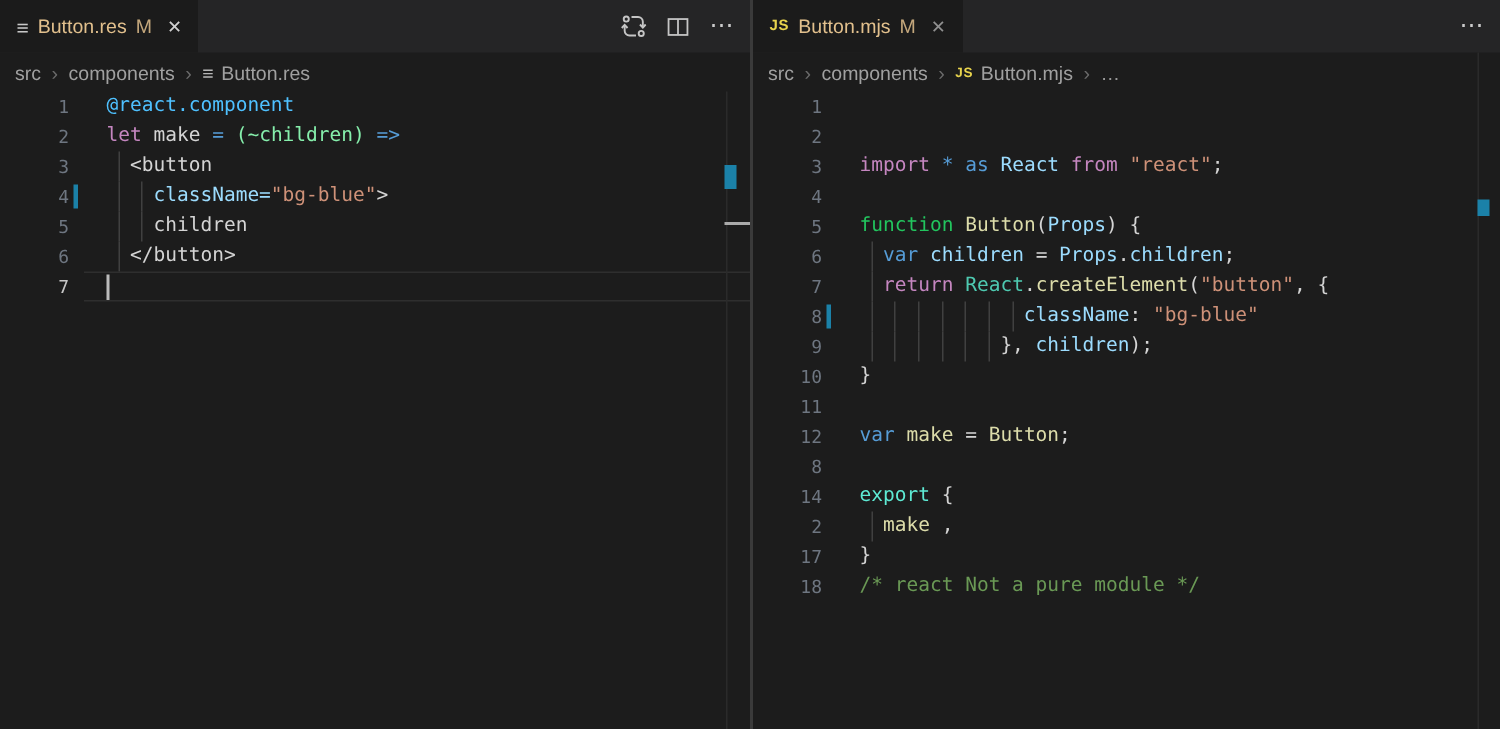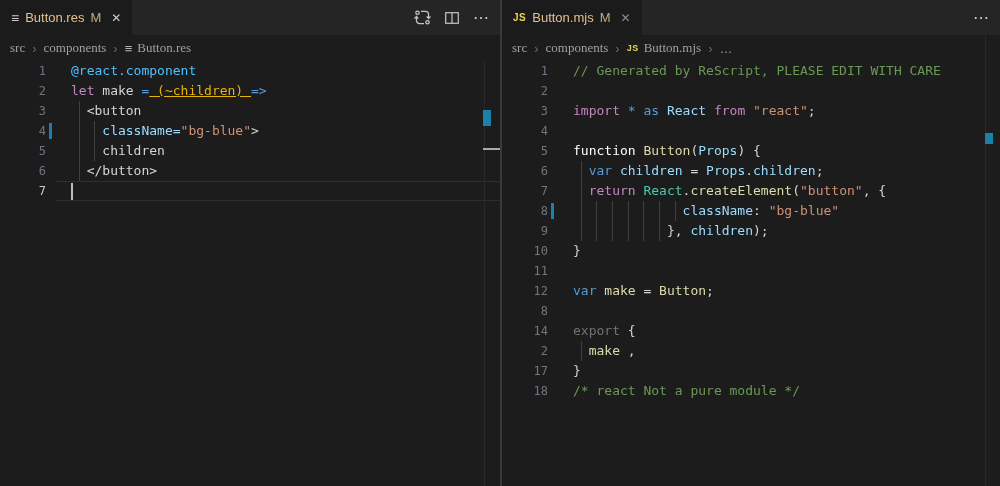--- a/index.html
+++ b/index.html
@@ -18,21 +18,21 @@
   .tab-label{font-size:13px;color:#e2c08d;}
   .tab-badge{font-size:13px;color:#e2c08d;opacity:.85;}
   .tab-close{font-size:12px;color:#d0d0d0;margin-left:4px;cursor:pointer;}
   .tab-close.dim{color:#8f8f8f;}
   .tab-actions{position:absolute;right:10px;top:0;height:35px;display:flex;align-items:center;gap:13px;color:#c5c5c5;}
   .action{display:inline-flex;align-items:center;justify-content:center;cursor:pointer;}
   .action.more{font-size:16px;letter-spacing:1px;color:#cccccc;line-height:1;}
 
   
   .breadcrumb{height:26px;display:flex;align-items:center;padding-left:10px;font-size:13px;color:#a0a0a0;background:#1c1c1c;}
-  .crumb{cursor:pointer;font-family:Liberation Serif, serif;}
+  .crumb{cursor:pointer;}
   .crumb-sep{color:#6a6a6a;margin:0 7px;font-size:13px;}
   .crumb-file-icon{color:#b5b5b5;font-size:13px;margin-right:5px;}
   .crumb-file-icon.js{color:#e8d44d;font-weight:bold;font-size:9px;letter-spacing:.5px;}
   .crumb-more{color:#9a9a9a;margin-left:0;}
 
   
   .code-area{position:absolute;top:61px;left:0;right:0;bottom:0;overflow:hidden;cursor:text;}
   .code-line{position:relative;height:20px;line-height:20px;white-space:pre;font-family:"DejaVu Sans Mono",monospace;font-size:13px;}
   .line-number{position:absolute;left:0;top:0;width:46px;text-align:right;color:#6e7681;font-size:12px;font-family:"DejaVu Sans Mono",monospace;}
   .code-line.current .line-number{color:#c6c6c6;}
@@ -87,21 +87,21 @@
       <span class="crumb">src</span>
       <span class="crumb-sep">›</span>
       <span class="crumb">components</span>
       <span class="crumb-sep">›</span>
       <span class="crumb-file-icon">≡</span>
       <span class="crumb">Button.res</span>
     </div>
 
     <div class="code-area">
         <div class="code-line"><span class="line-number">1</span><span class="line-text"><span style="color: rgb(79, 193, 255);">@react.component</span></span></div>
-        <div class="code-line"><span class="line-number">2</span><span class="line-text"><span style="color: rgb(197, 134, 192);">let</span><span style="color: rgb(212, 212, 212);"> make </span><span style="color: rgb(86, 156, 214);">=</span><span style="color: #eab308; text-decoration: underline;"> (~children) </span><span style="color: rgb(86, 156, 214);">=&gt;</span></span></div>
+        <div class="code-line"><span class="line-number">2</span><span class="line-text"><span style="color: rgb(197, 134, 192);">let</span><span style="color: rgb(212, 212, 212);"> make </span><span style="color: rgb(86, 156, 214);">=</span><span style="color: #86efac;"> (~children) </span><span style="color: rgb(86, 156, 214);">=&gt;</span></span></div>
         <div class="code-line"><span class="line-number">3</span><span class="indent-guide" style="left: 78.83px;"></span><span class="line-text"><span style="color: rgb(212, 212, 212); text-align: center;">  &lt;button</span></span></div>
         <div class="code-line"><span class="line-number">4</span><span class="gutter-modified"></span><span class="indent-guide" style="left: 78.83px;"></span><span class="indent-guide" style="left: 94.49px;"></span><span class="line-text"><span style="color: rgb(156, 220, 254);">    className=</span><span style="color: rgb(206, 145, 120);">"bg-blue"</span><span style="color: rgb(212, 212, 212);">&gt;</span></span></div>
         <div class="code-line"><span class="line-number">5</span><span class="indent-guide" style="left: 78.83px;"></span><span class="indent-guide" style="left: 94.49px;"></span><span class="line-text"><span style="color: rgb(212, 212, 212);">    children</span></span></div>
         <div class="code-line"><span class="line-number">6</span><span class="indent-guide" style="left: 78.83px;"></span><span class="line-text"><span style="color: rgb(212, 212, 212);">  &lt;/button&gt;</span></span></div>
         <div class="code-line current"><div class="line-highlight"></div><span class="line-number">7</span><span class="line-text"></span><span class="caret"></span></div>
       </div>
 
     <div class="ruler-border" style="left:484px;"></div>
     <div class="ruler-modified" style="left:483px;top:110px;height:16px;"></div>
     <div class="ruler-cursor" style="left:483px;width:17px;top:148px;"></div>
@@ -127,34 +127,34 @@
       <span class="crumb-sep">›</span>
       <span class="crumb">components</span>
       <span class="crumb-sep">›</span>
       <span class="crumb-file-icon js">JS</span>
       <span class="crumb">Button.mjs</span>
       <span class="crumb-sep">›</span>
       <span class="crumb-more">…</span>
     </div>
 
     <div class="code-area">
-        <div class="code-line"><span class="line-number">1</span><span class="line-text"><span style="color: rgb(106, 153, 85);">// Generated by ReScript, PLEASE EDIT WITH CARE</span></span></div>
+        <div class="code-line"><span class="line-number">1</span></div>
         <div class="code-line"><span class="line-number">2</span><span class="line-text"></span></div>
         <div class="code-line"><span class="line-number">3</span><span class="line-text"><span style="color: rgb(197, 134, 192);">import </span><span style="color: rgb(86, 156, 214);">* as </span><span style="color: rgb(156, 220, 254);">React </span><span style="color: rgb(197, 134, 192);">from </span><span style="color: rgb(206, 145, 120);">"react"</span><span style="color: rgb(212, 212, 212);">;</span></span></div>
         <div class="code-line"><span class="line-number">4</span><span class="line-text"></span></div>
-        <div class="code-line"><span class="line-number">5</span><span class="line-text"><span style="color: #ffffff;">function </span><span style="color: rgb(220, 220, 170);">Button</span><span style="color: rgb(212, 212, 212);">(</span><span style="color: rgb(156, 220, 254);">Props</span><span style="color: rgb(212, 212, 212);">) {</span></span></div>
+        <div class="code-line"><span class="line-number">5</span><span class="line-text"><span style="color: #22c55e;">function </span><span style="color: rgb(220, 220, 170);">Button</span><span style="color: rgb(212, 212, 212);">(</span><span style="color: rgb(156, 220, 254);">Props</span><span style="color: rgb(212, 212, 212);">) {</span></span></div>
         <div class="code-line"><span class="line-number">6</span><span class="indent-guide" style="left: 78.83px;"></span><span class="line-text"><span style="color: rgb(212, 212, 212);">  </span><span style="color: rgb(86, 156, 214);">var </span><span style="color: rgb(156, 220, 254);">children</span><span style="color: rgb(212, 212, 212);"> = </span><span style="color: rgb(156, 220, 254);">Props</span><span style="color: rgb(212, 212, 212);">.</span><span style="color: rgb(156, 220, 254);">children</span><span style="color: rgb(212, 212, 212);">;</span></span></div>
         <div class="code-line"><span class="line-number">7</span><span class="indent-guide" style="left: 78.83px;"></span><span class="line-text"><span style="color: rgb(212, 212, 212);">  </span><span style="color: rgb(197, 134, 192);">return </span><span style="color: rgb(78, 201, 176);">React</span><span style="color: rgb(212, 212, 212);">.</span><span style="color: rgb(220, 220, 170);">createElement</span><span style="color: rgb(212, 212, 212);">(</span><span style="color: rgb(206, 145, 120);">"button"</span><span style="color: rgb(212, 212, 212);">, {</span></span></div>
         <div class="code-line"><span class="line-number">8</span><span class="gutter-modified"></span><span class="indent-guide" style="left: 78.83px;"></span><span class="indent-guide" style="left: 94.49px;"></span><span class="indent-guide" style="left: 110.15px;"></span><span class="indent-guide" style="left: 125.81px;"></span><span class="indent-guide" style="left: 141.47px;"></span><span class="indent-guide" style="left: 157.13px;"></span><span class="indent-guide" style="left: 172.79px;"></span><span class="line-text"><span style="color: rgb(212, 212, 212);">              </span><span style="color: rgb(156, 220, 254);">className</span><span style="color: rgb(212, 212, 212);">: </span><span style="color: rgb(206, 145, 120);">"bg-blue"</span></span></div>
         <div class="code-line"><span class="line-number">9</span><span class="indent-guide" style="left: 78.83px;"></span><span class="indent-guide" style="left: 94.49px;"></span><span class="indent-guide" style="left: 110.15px;"></span><span class="indent-guide" style="left: 125.81px;"></span><span class="indent-guide" style="left: 141.47px;"></span><span class="indent-guide" style="left: 157.13px;"></span><span class="line-text"><span style="color: rgb(212, 212, 212);">            }, </span><span style="color: rgb(156, 220, 254);">children</span><span style="color: rgb(212, 212, 212);">);</span></span></div>
         <div class="code-line"><span class="line-number">10</span><span class="line-text"><span style="color: rgb(212, 212, 212);">}</span></span></div>
         <div class="code-line"><span class="line-number">11</span><span class="line-text"></span></div>
         <div class="code-line"><span class="line-number">12</span><span class="line-text"><span style="color: rgb(86, 156, 214);">var </span><span style="color: rgb(220, 220, 170);">make</span><span style="color: rgb(212, 212, 212);"> = </span><span style="color: rgb(220, 220, 170);">Button</span><span style="color: rgb(212, 212, 212);">;</span></span></div>
         <div class="code-line"><span class="line-number">8</span><span class="line-text"></span></div>
-        <div class="code-line"><span class="line-number">14</span><span class="line-text"><span style="color: #737373; margin-top: 32px;">export </span><span style="color: rgb(212, 212, 212);">{</span></span></div>
+        <div class="code-line"><span class="line-number">14</span><span class="line-text"><span style="color: #5eead4; margin-top: 32px;">export </span><span style="color: rgb(212, 212, 212);">{</span></span></div>
         <div class="code-line"><span class="line-number">2</span><span class="indent-guide" style="left: 78.83px;"></span><span class="line-text"><span style="color: rgb(212, 212, 212);">  </span><span style="color: rgb(220, 220, 170);">make</span><span style="color: rgb(212, 212, 212);"> ,</span></span></div>
         <div class="code-line"><span class="line-number">17</span><span class="line-text"><span style="color: rgb(212, 212, 212);">}</span></span></div>
         <div class="code-line"><span class="line-number">18</span><span class="line-text"><span style="color: rgb(106, 153, 85);">/* react Not a pure module */</span></span></div>
       </div>
 
     <div class="ruler-border" style="left:483px;top:35px;"></div>
     <div class="ruler-modified" style="left:483px;top:133px;height:11px;"></div>
   </div>
 
 </div>

